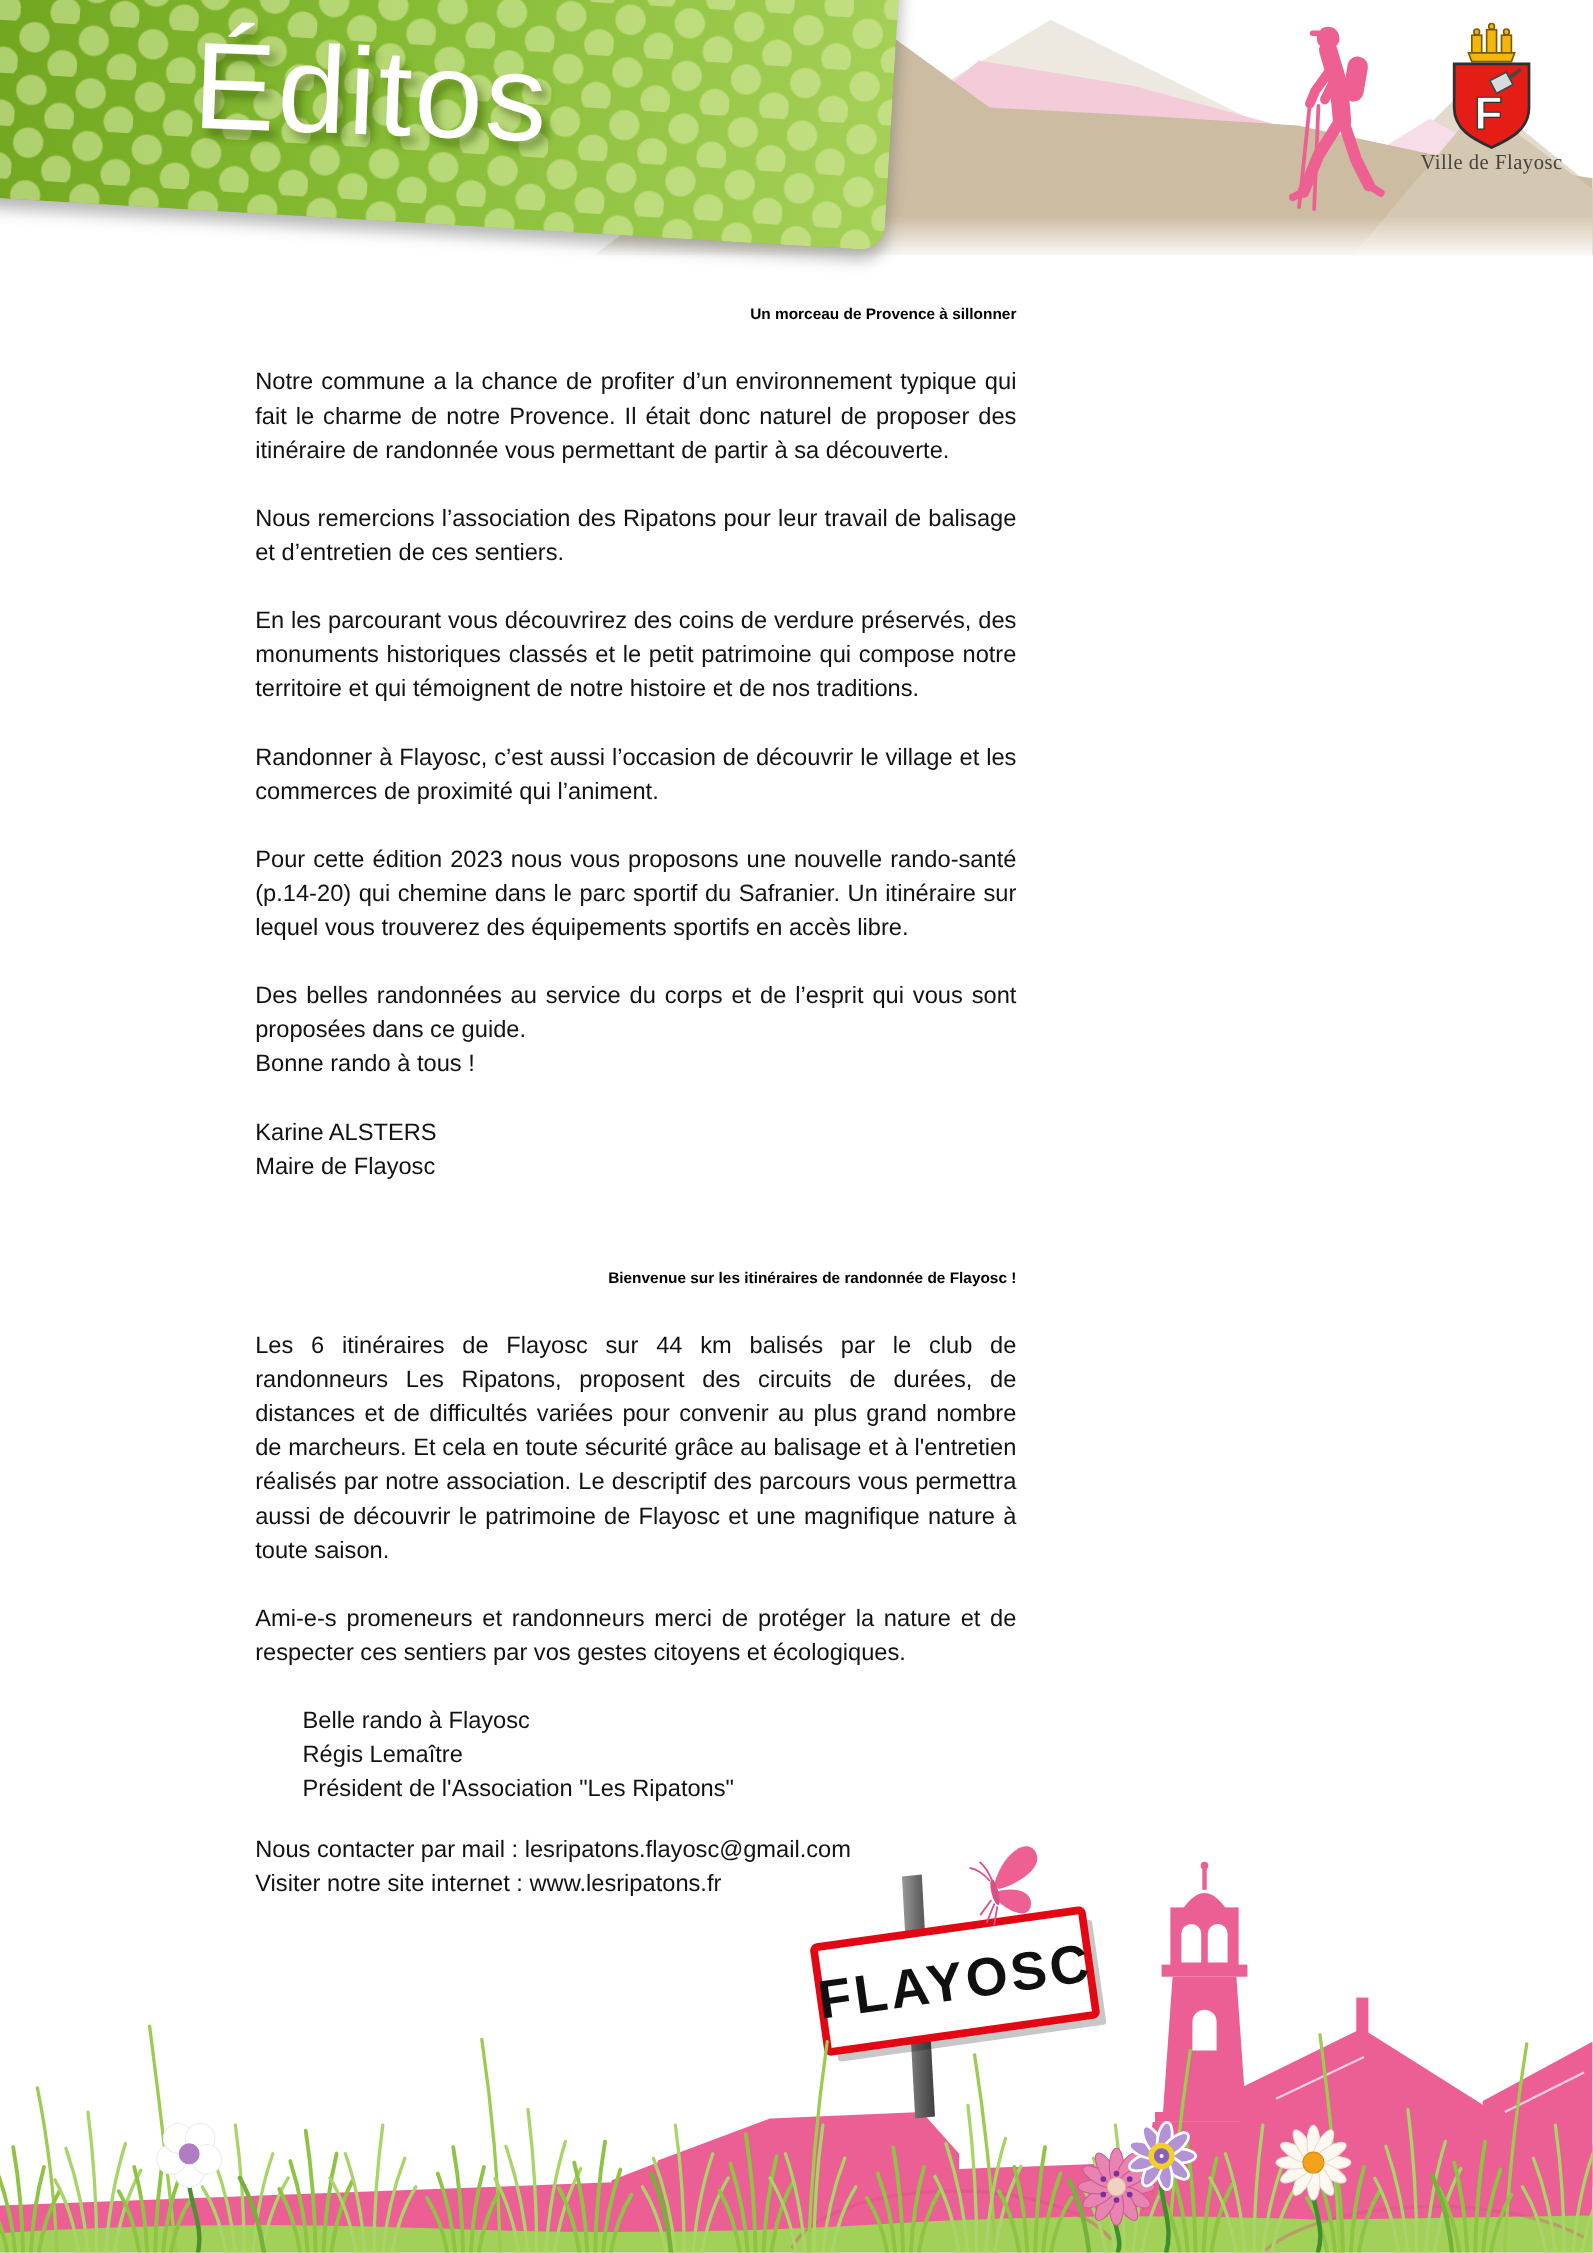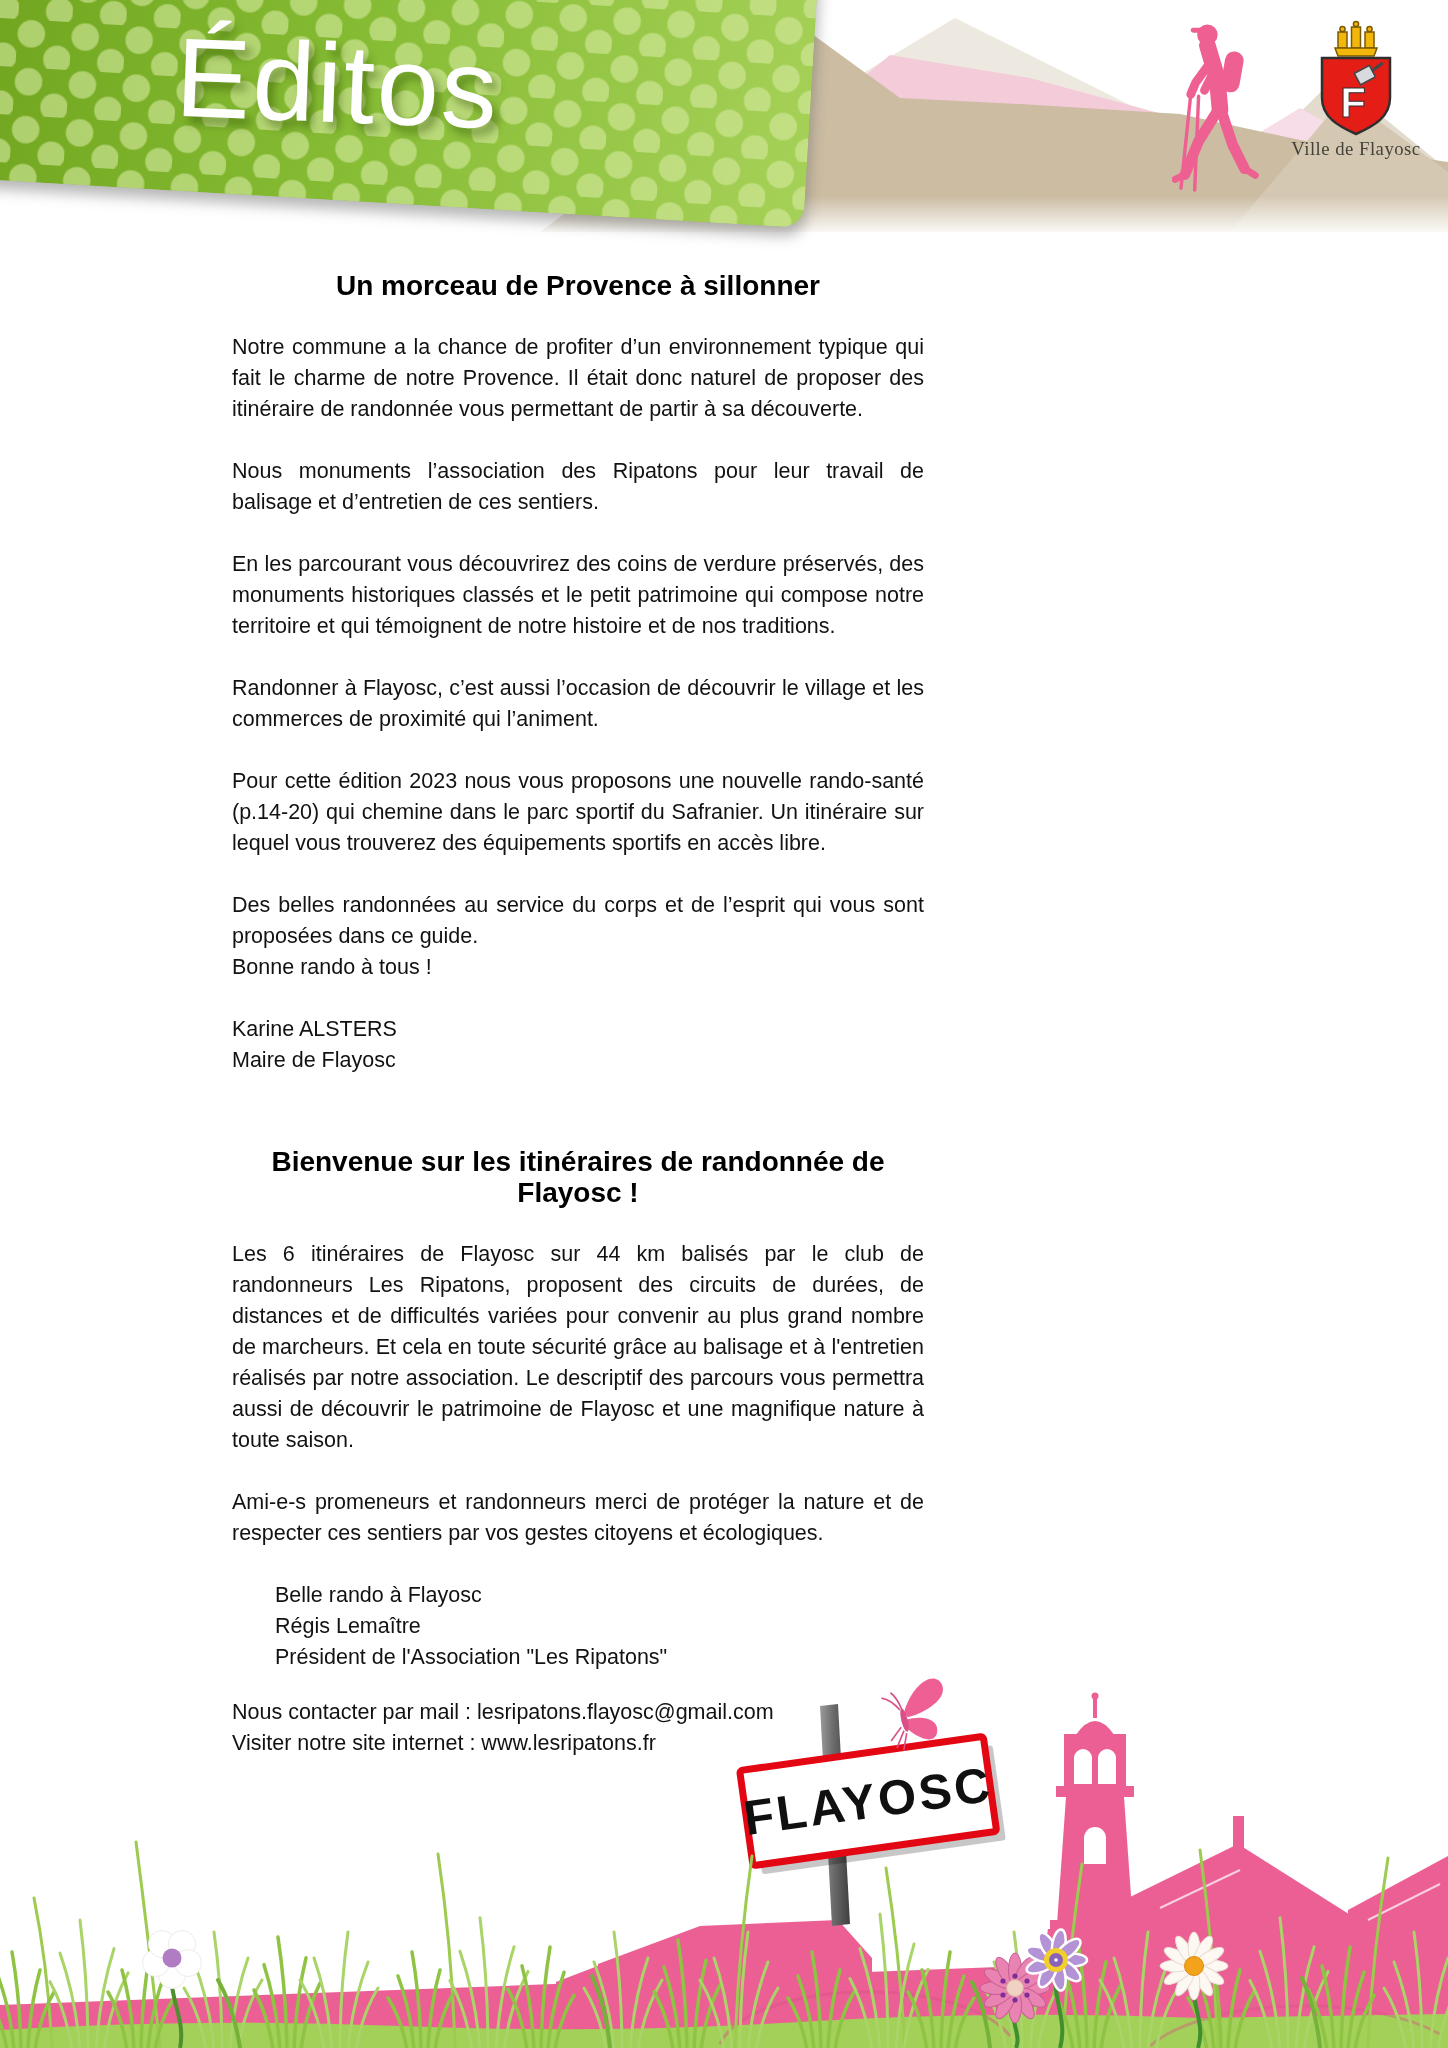--- a/index.html
+++ b/index.html
@@ -27,21 +27,21 @@
   }
   .hiker{position:absolute;left:1172px;top:20px;width:104px;height:176px;}
   .crest{position:absolute;left:1276px;top:18px;width:160px;text-align:center;}
   .crest svg{display:block;margin:0 auto;}
   .crest-label{margin-top:2px;font-family:"Liberation Serif",serif;font-size:19.5px;
                color:#44423a;letter-spacing:.5px;white-space:nowrap;transform:scaleX(.96);}
 
   
   .letters{position:absolute;left:232px;top:270px;width:692px;color:#121212;
            font-size:21.5px;line-height:31px;text-align:justify;}
-  .letters h2{font-size:28px;line-height:31px;margin:0 0 31px 0;text-align:center;font-weight:bold;color:#000;}
+  .letters h2{font-size:14px;line-height:31px;margin:0 0 31px 0;text-align:right;font-weight:bold;color:#000;}
   .letters p{margin:0 0 31px 0;white-space:pre-line;}
   .sig{white-space:pre-line;text-align:left;}
   .letter-2{margin-top:70px;}
   .sig-1{margin-top:8px;}
   .sig-2{margin-top:12px;margin-left:43px;}
   .contact{margin-top:24px;white-space:pre-line;text-align:left;}
 
   
   .footer-scene{position:absolute;left:0;bottom:0;width:1448px;height:390px;}
   .sign-text{font-family:"Liberation Sans",sans-serif;font-weight:bold;font-size:49px;
@@ -108,21 +108,21 @@
       <text x="49" y="99" text-anchor="middle" font-family="Liberation Sans, sans-serif" font-size="42" font-weight="bold" fill="#ffffff" stroke="#2f2f2f" stroke-width="1">F</text>
     </svg>
     <div class="crest-label">Ville de Flayosc</div>
   </div>
 
   <main class="letters">
 
     <section>
       <h2>Un morceau de Provence à sillonner</h2>
       <p>Notre commune a la chance de profiter d’un environnement typique qui fait le charme de notre Provence. Il était donc naturel de proposer des itinéraire de randonnée vous permettant de partir à sa découverte.</p>
-      <p>Nous monuments l’association des Ripatons pour leur travail de balisage et d’entretien de ces sentiers.</p>
+      <p>Nous remercions l’association des Ripatons pour leur travail de balisage et d’entretien de ces sentiers.</p>
       <p>En les parcourant vous découvrirez des coins de verdure préservés, des monuments historiques classés et le petit patrimoine qui compose notre territoire et qui témoignent de notre histoire et de nos traditions.</p>
       <p>Randonner à Flayosc, c’est aussi l’occasion de découvrir le village et les commerces de proximité qui l’animent.</p>
       <p>Pour cette édition 2023 nous vous proposons une nouvelle rando-santé (p.14-20) qui chemine dans le parc sportif du Safranier. Un itinéraire sur lequel vous trouverez des équipements sportifs en accès libre.</p>
       <p>Des belles randonnées au service du corps et de l’esprit qui vous sont proposées dans ce guide.
 Bonne rando à tous !</p>
       <div class="sig sig-1">Karine ALSTERS
 Maire de Flayosc</div>
     </section>
 
     <section class="letter-2">

